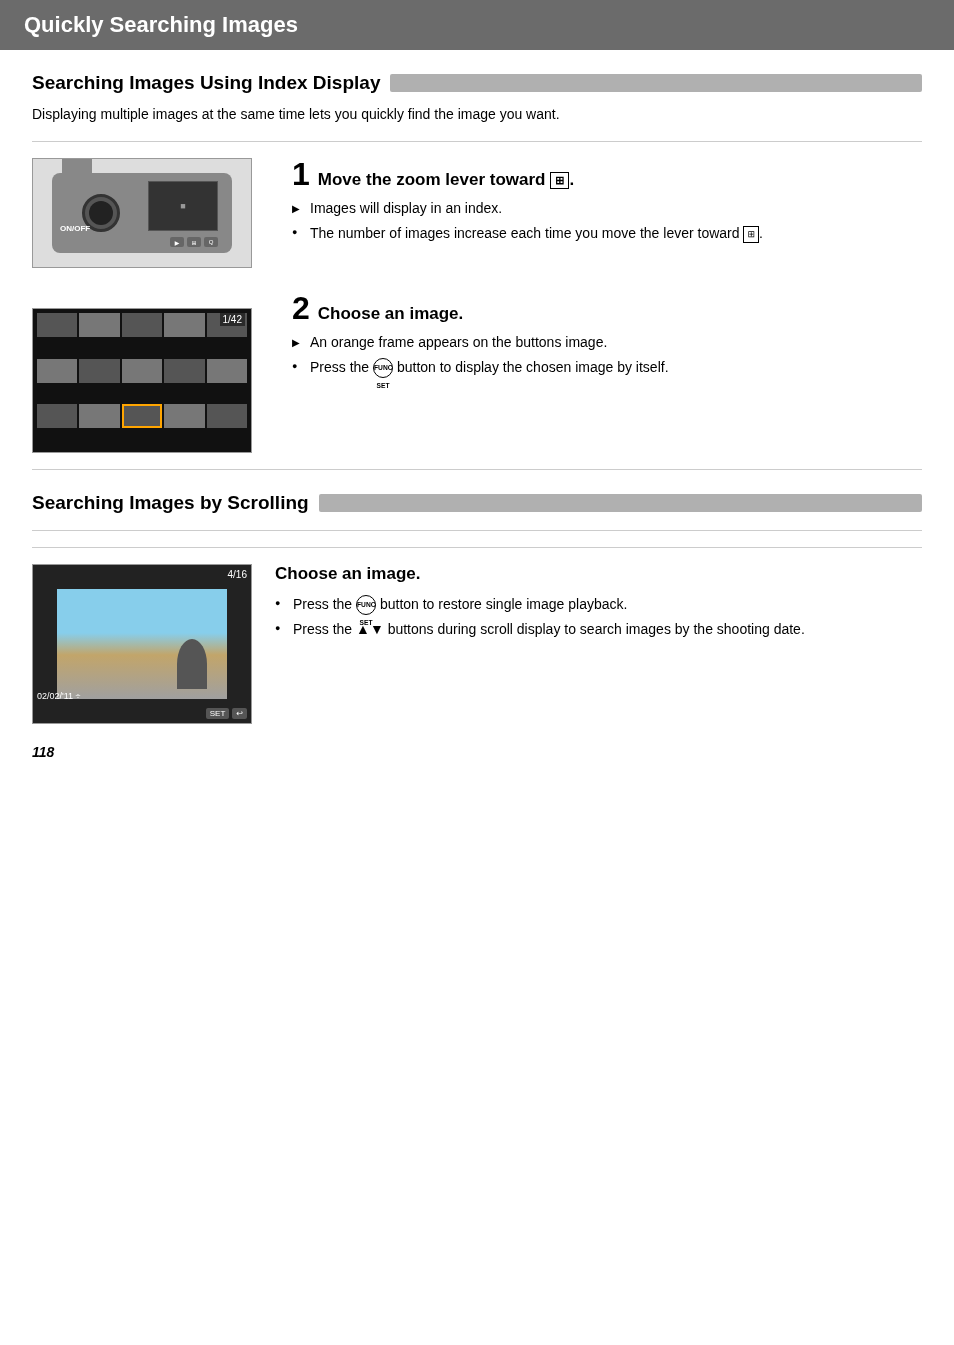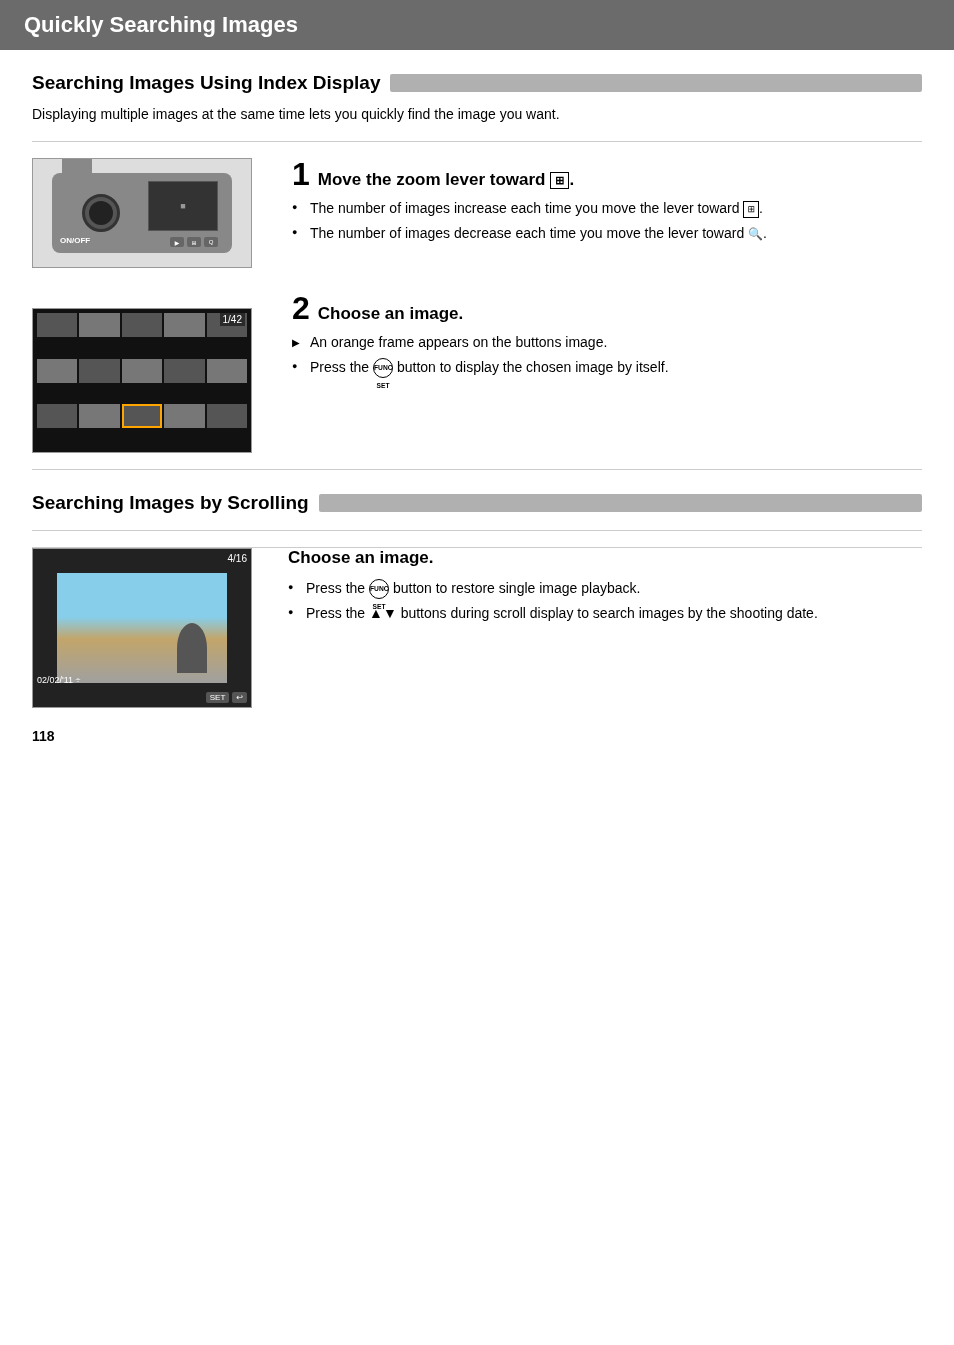--- a/index.html
+++ b/index.html
@@ -134,21 +134,21 @@
       position: absolute;
       top: -18px;
       left: 10px;
       width: 30px;
       height: 18px;
       background: #888;
       border-radius: 4px 4px 0 0;
     }
     .camera-label {
       position: absolute;
-      bottom: 8px;
+      bottom: 20px;
       left: 8px;
       font-size: 8px;
       color: #fff;
       font-weight: bold;
     }
     .camera-screen {
       position: absolute;
       right: 14px;
       top: 8px;
       width: 70px;
@@ -345,35 +345,37 @@
     }
 
     hr.divider {
       border: none;
       border-top: 1px solid #ccc;
       margin: 16px 0;
     }
 
     .choose-image-section {
       display: flex;
-      gap: 36px;
+      gap: 23px;
       border-top: 1px solid #ccc;
+      padding-top: 16px;
     }
 
     .choose-title {
       font-size: 17px;
       font-weight: bold;
       margin-bottom: 8px;
       font-family: Arial, sans-serif;
     }
 
     .page-number {
       margin-top: 20px;
       font-size: 14px;
       font-weight: bold;
+      font-style: italic;
     }
 
     
     .idx-c1 { background: #aaa; }
     .idx-c2 { background: #888; }
     .idx-c3 { background: #666; }
     .idx-c4 { background: #999; }
     .idx-c5 { background: #bbb; }
     .idx-c6 { background: #777; }
     .idx-c7 { background: #555; }
@@ -424,22 +426,22 @@
       </div>
     </div>
 
     <div class="steps-col">
       <div class="step-block">
         <div class="step-number-title">
           <span class="step-num">1</span>
           <span class="step-title">Move the zoom lever toward <span style="display:inline-block;border:1px solid #000;padding:1px 4px;font-size:11px;vertical-align:middle;">⊞</span>.</span>
         </div>
         <ul class="step-bullets">
+          <li class="arrow-bullet">Images will display in an index.</li>
           <li class="dot-bullet">The number of images increase each time you move the lever toward <span style="display:inline-block;border:1px solid #000;padding:1px 3px;font-size:9px;vertical-align:middle;">⊞</span>.</li>
-          <li class="dot-bullet">The number of images decrease each time you move the lever toward <span style="font-size:12px;vertical-align:middle;">🔍</span>.</li>
         </ul>
       </div>
     </div>
   </div>
 
   <div class="step-container" style="border-top:none; margin-top: -8px;">
     <div class="step-image-col">
       <div class="index-img" style="position:relative;align-items:flex-end;">
         <div class="index-grid">
           <div class="index-cell idx-c1"></div>

